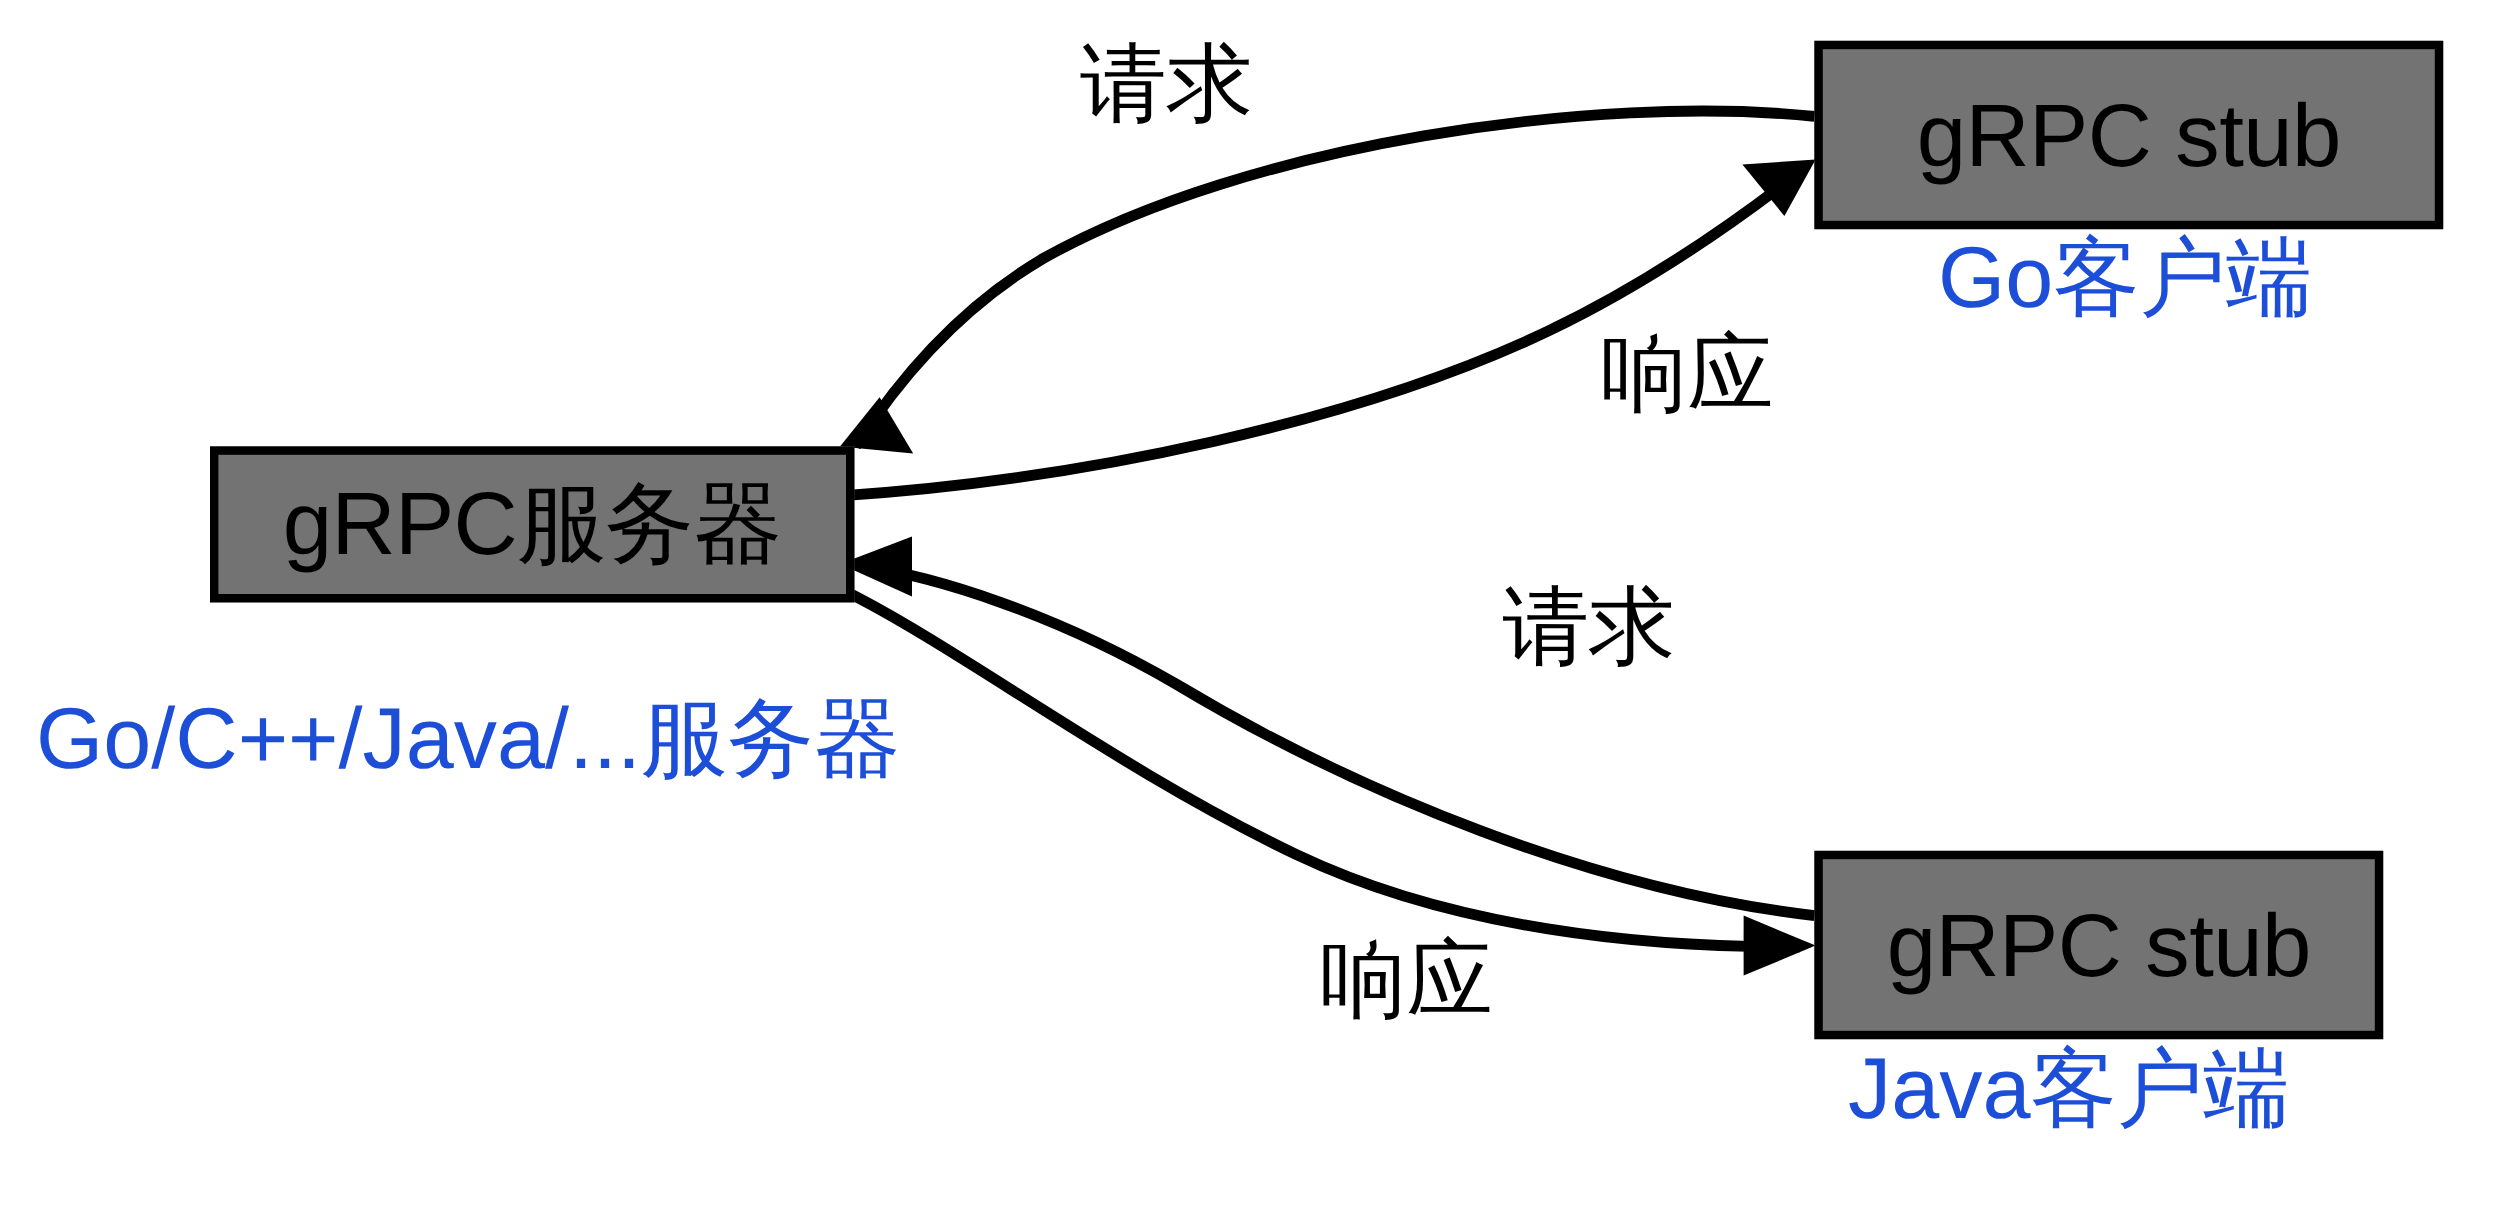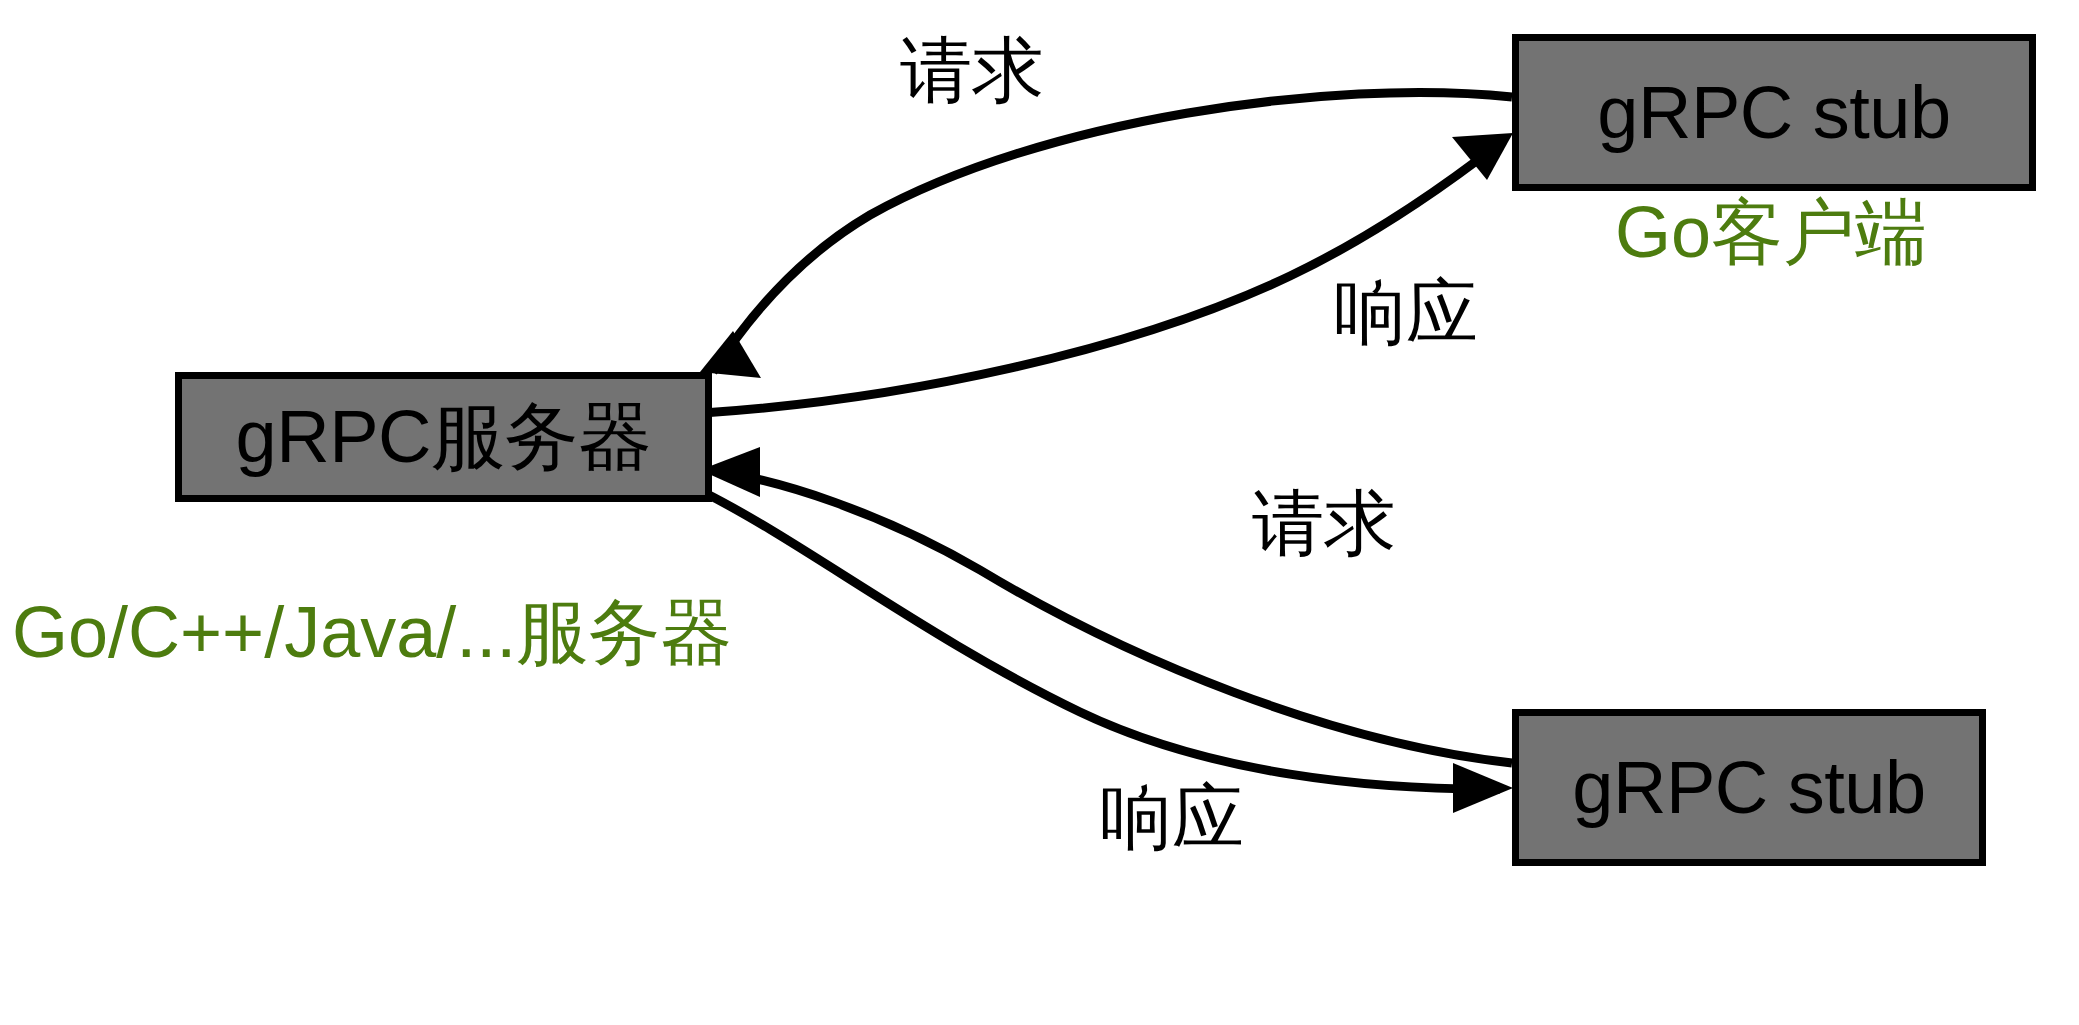--- a/index.html
+++ b/index.html
@@ -38,42 +38,42 @@
     font-size: 74px;
     line-height: 1;
     color: #000000;
     white-space: nowrap;
     letter-spacing: -0.5px;
   }
   .caption {
     position: absolute;
     font-size: 72px;
     line-height: 1;
-    color: #4d7c0f;
+    color: #1d4ed8;
     white-space: nowrap;
     z-index: 3;
   }
   .edge-label {
     position: absolute;
     font-size: 72px;
     line-height: 1;
     color: #000000;
     white-space: nowrap;
     z-index: 4;
     background: #ffffff;
     padding: 0 4px;
     text-align: center;
   }
 
   
   #box-server      { left: 175px;  top: 372px; width: 537px; height: 130px; }
   #box-go-stub     { left: 1512px; top: 34px;  width: 524px; height: 157px; }
   #box-java-stub   { left: 1512px; top: 709px; width: 474px; height: 157px; }
 
-  #caption-server  { left: 12px;   top: 580px; margin-top: 16px; }
+  #caption-server  { left: 30px;   top: 580px; }
   #caption-go      { left: 1615px; top: 196px; }
   #caption-java    { left: 1540px; top: 872px; }
 
   #label-req-top   { left: 896px;  top: 34px;  }
   #label-resp-top  { left: 1330px; top: 276px; }
   #label-req-bot   { left: 1248px; top: 487px; }
   #label-resp-bot  { left: 1096px; top: 781px; }
 </style>
 </head>
 <body>
@@ -110,20 +110,21 @@
   <div id="caption-server" class="caption">Go/C++/Java/...服务器</div>
 
   <div id="box-go-stub" class="node-box">
     <span class="node-label">gRPC stub</span>
   </div>
   <div id="caption-go" class="caption">Go客户端</div>
 
   <div id="box-java-stub" class="node-box">
     <span class="node-label">gRPC stub</span>
   </div>
+  <div id="caption-java" class="caption">Java客户端</div>
 
   <div id="label-req-top" class="edge-label">请求</div>
 
   <div id="label-resp-top" class="edge-label">响应</div>
 
   <div id="label-req-bot" class="edge-label">请求</div>
 
   <div id="label-resp-bot" class="edge-label">响应</div>
 
 </div>

